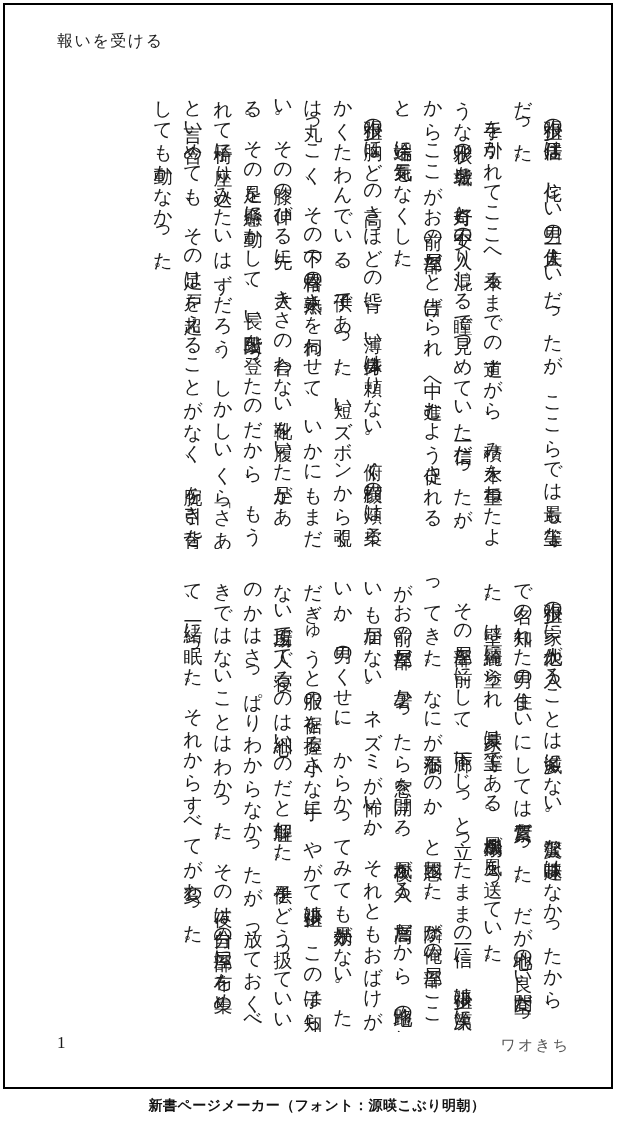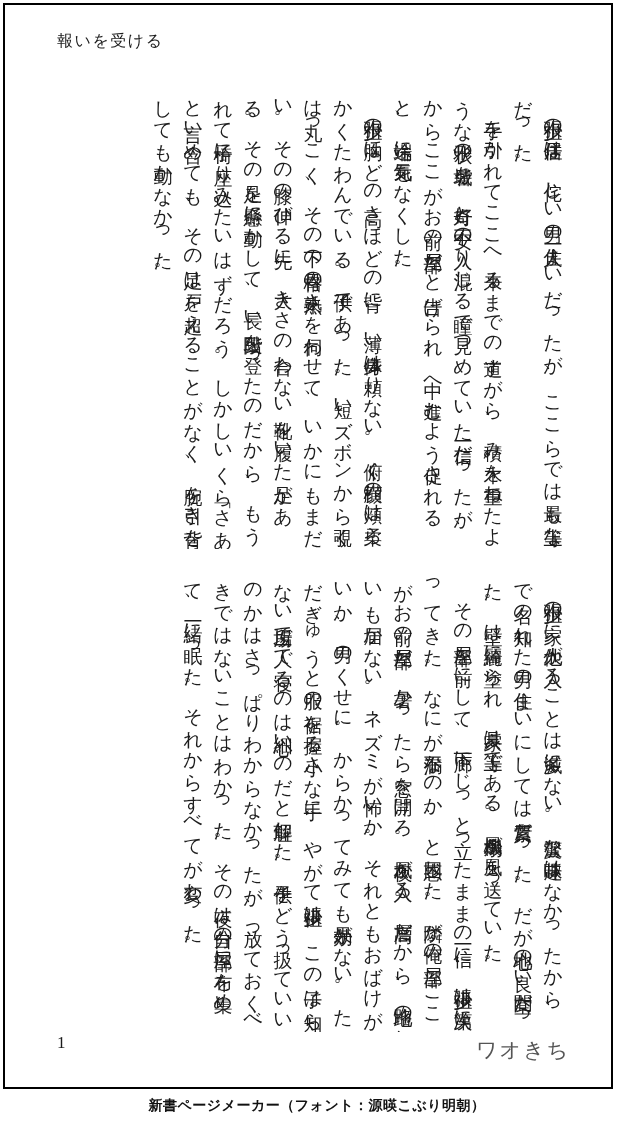--- a/index.html
+++ b/index.html
@@ -55,21 +55,21 @@
   .pagenum {
     position: absolute;
     left: 52px;
     top: 1028px;
     font-size: 17px;
   }
   .author {
     position: absolute;
     right: 41px;
     top: 1031px;
-    font-size: 21px;
+    font-size: 15px;
     color: #555555;
     letter-spacing: 2px;
     white-space: nowrap;
   }
   .caption {
     position: absolute;
     left: 0;
     top: 1097px;
     width: 618px;
     text-align: center;

